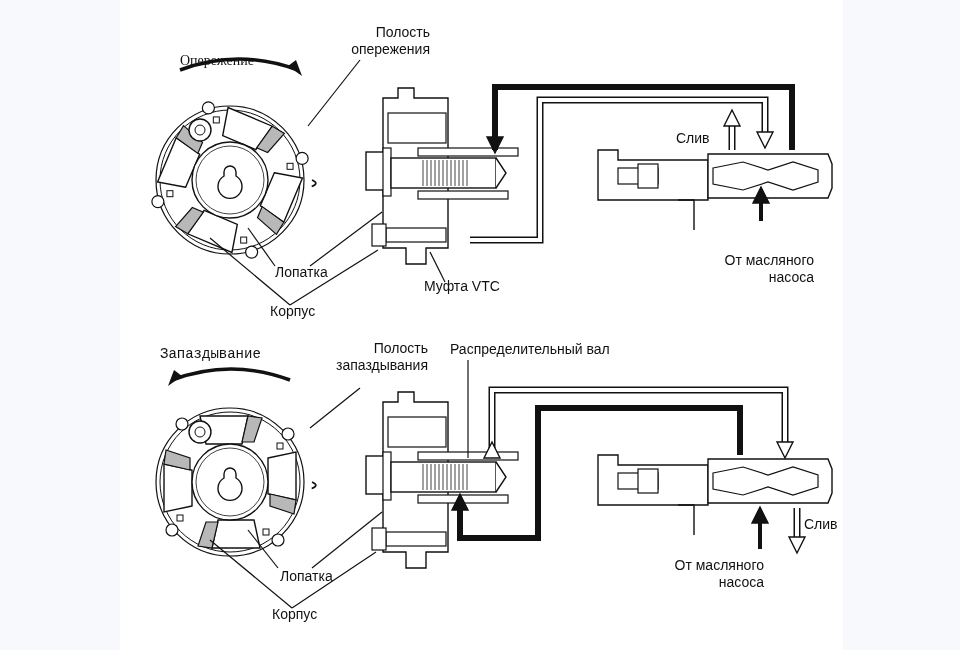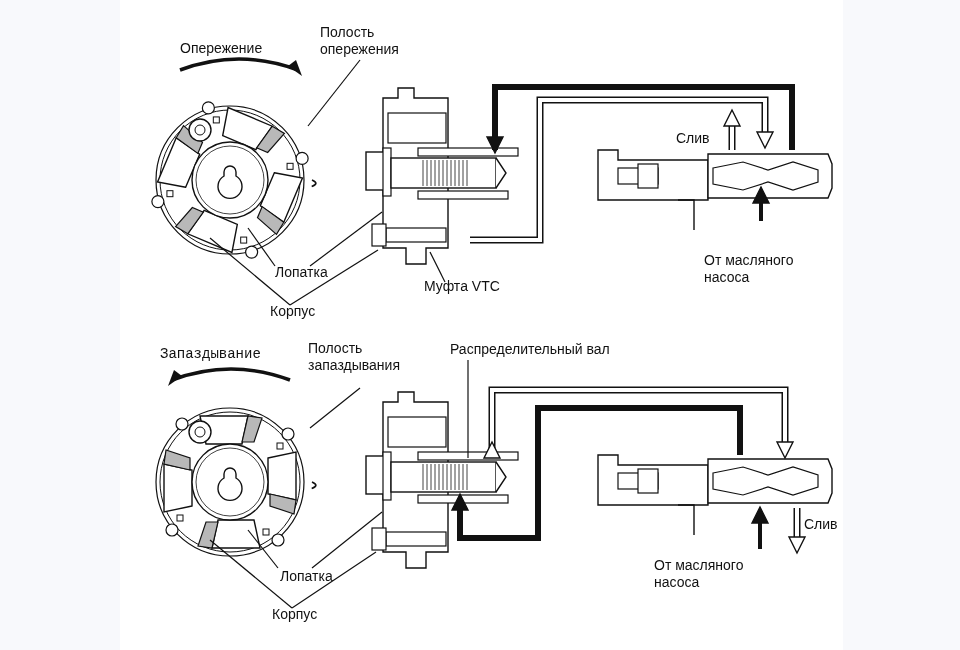--- a/index.html
+++ b/index.html
@@ -1,20 +1,20 @@
 <!DOCTYPE html>
 <html><head>
 <meta charset="utf-8">
 <style>
   html,body{margin:0;padding:0;}
   body{width:960px;height:650px;background:#f8f9fc;position:relative;overflow:hidden;font-family:"Liberation Sans",sans-serif;}
   #canvas{position:absolute;left:120px;top:0;width:723px;height:650px;background:#ffffff;}
   svg{position:absolute;left:0;top:0;}
   .lbl{position:absolute;font-size:14px;color:#111;line-height:17px;white-space:nowrap;}
-  .c{text-align:left;}
+  .c{text-align:right;}
 </style>
 </head>
 <body>
 
 <div id="canvas">
   <svg id="drawing" width="723" height="650">
       <g>
         <path d="M60,70 Q119,48 178,70" fill="none" stroke="#111111" stroke-width="3.5"></path>
         <path d="M182,76 L168,66 L176,60 Z" fill="#111111"></path>
       </g>
@@ -166,21 +166,21 @@
       <path d="M677,508 L677,540" fill="none" stroke="#fff" stroke-width="4"></path>
       <path d="M669,537 L685,537 L677,553 Z" fill="#fff" stroke="#111111" stroke-width="1.4"></path>
       <line x1="190" y1="428" x2="240" y2="388" stroke="#111111" stroke-width="1.2"></line>
       <line x1="348" y1="360" x2="348" y2="458" stroke="#111111" stroke-width="1.2"></line>
       <line x1="128" y1="530" x2="158" y2="568" stroke="#111111" stroke-width="1.2"></line>
       <line x1="262" y1="512" x2="192" y2="568" stroke="#111111" stroke-width="1.2"></line>
       <line x1="90" y1="540" x2="172" y2="608" stroke="#111111" stroke-width="1.2"></line>
       <line x1="256" y1="552" x2="172" y2="608" stroke="#111111" stroke-width="1.2"></line>
     </svg>
 
-  <div class="lbl" style="left:60px;top:40px;">Опережение</div>
+  <div class="lbl" style="left:60px;top:52px;font-family:Liberation Serif, serif;">Опережение</div>
   <div class="lbl c" style="left:200px;top:24px;width:110px;">
     <div>Полость</div>
     <div>опережения</div>
   </div>
   <div class="lbl" style="left:155px;top:264px;">Лопатка</div>
   <div class="lbl" style="left:150px;top:303px;">Корпус</div>
   <div class="lbl" style="left:304px;top:278px;">Муфта VTC</div>
   <div class="lbl" style="left:556px;top:130px;">Слив</div>
   <div class="lbl c" style="left:584px;top:252px;width:110px;">
     <div>От масляного</div>

